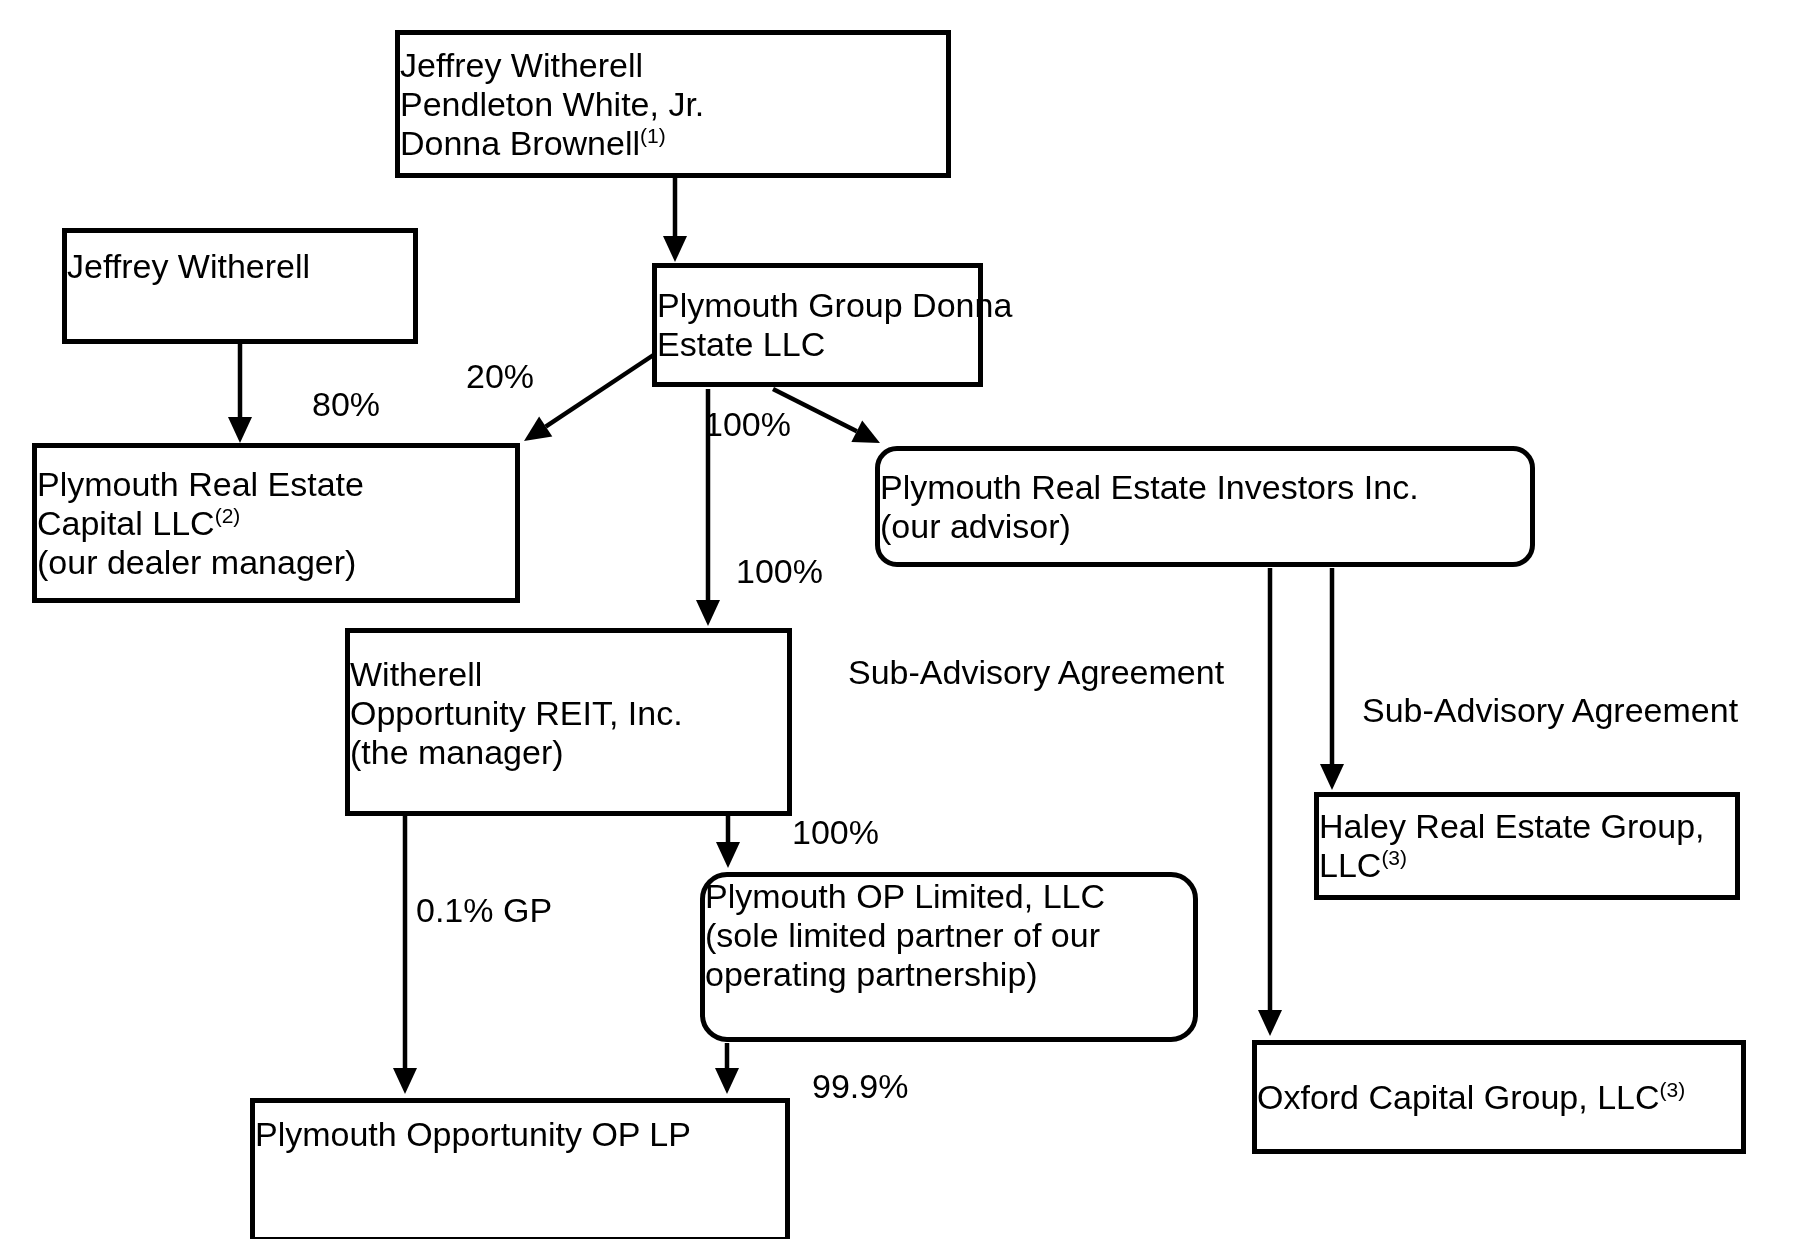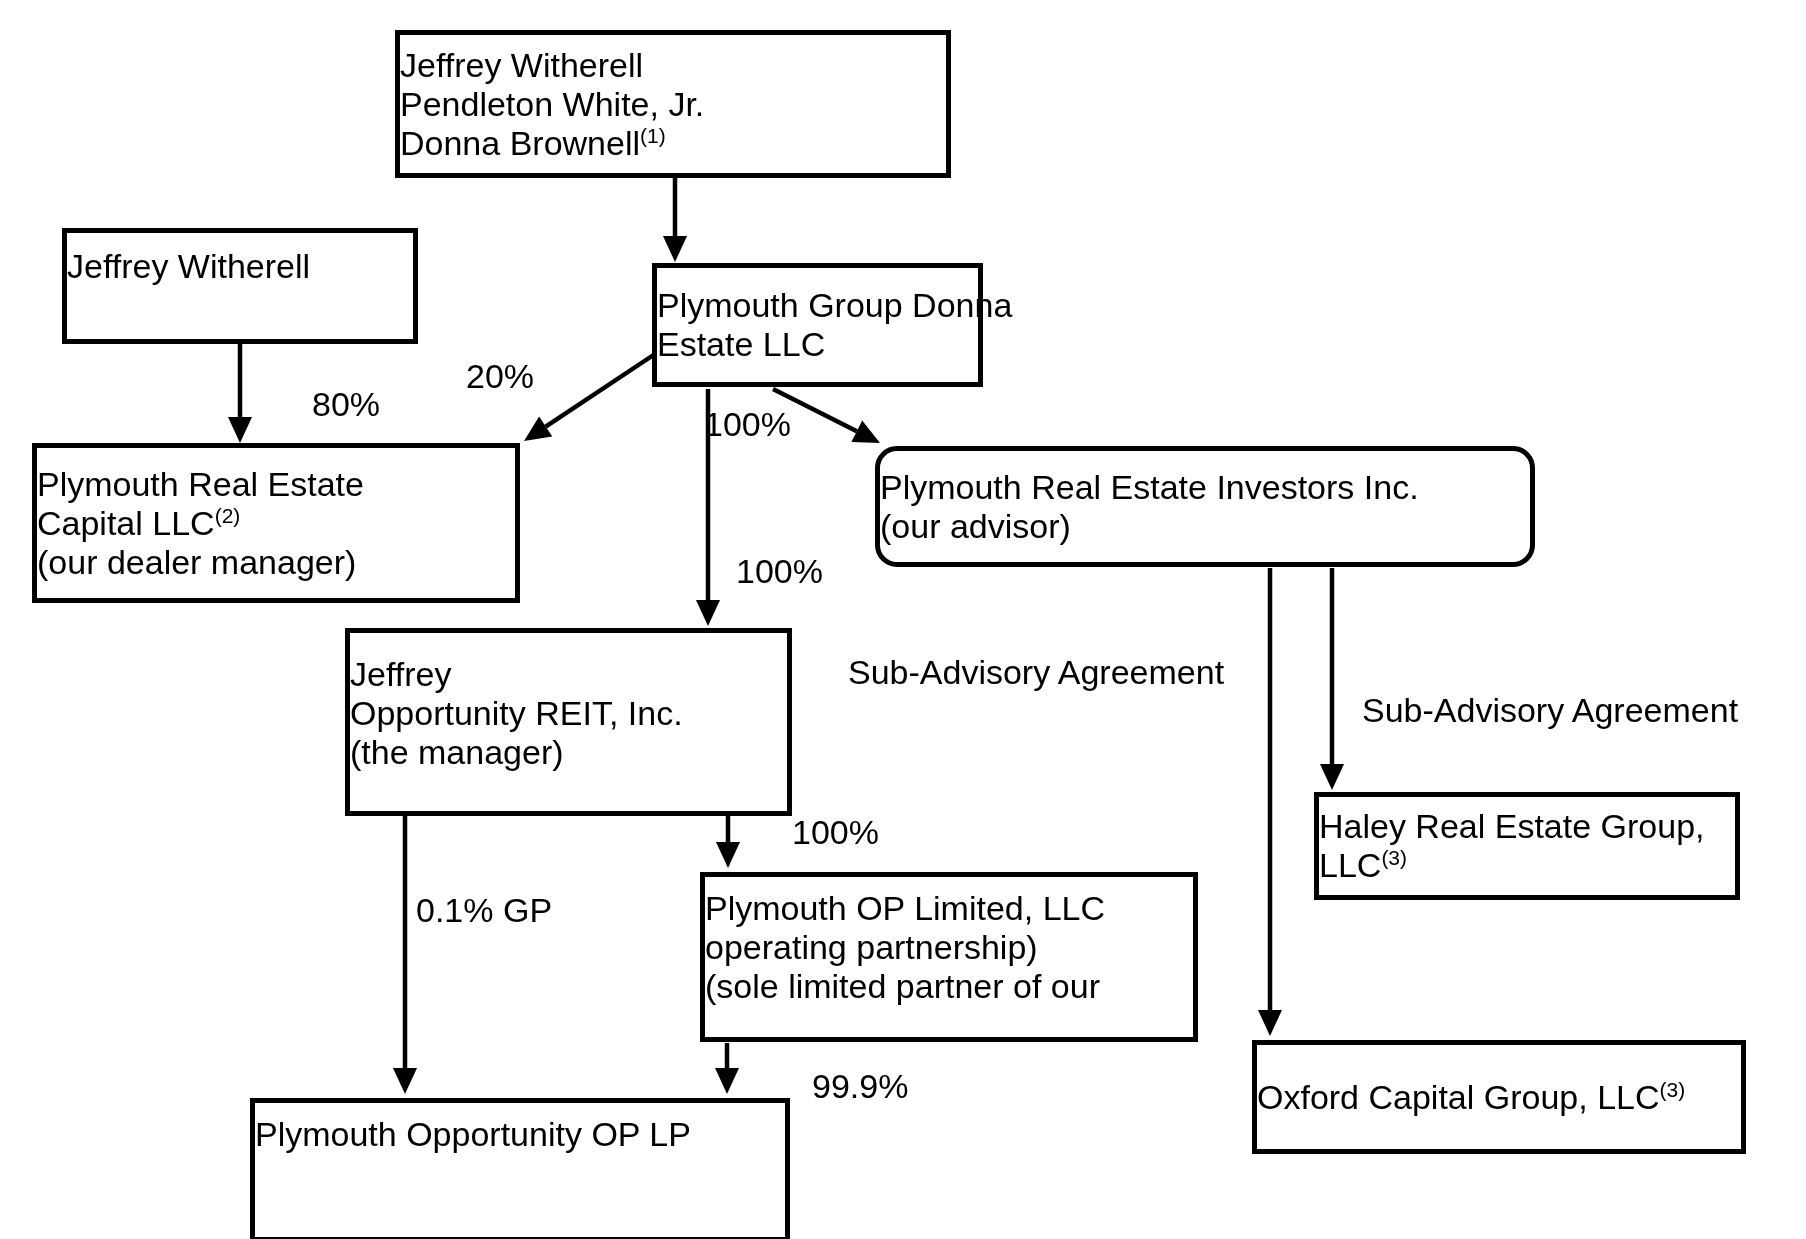--- a/index.html
+++ b/index.html
@@ -35,21 +35,21 @@
     line-height:40px;
     white-space:nowrap;
   }
   
   .n-principals{left:395px;top:30px;width:556px;height:148px;}
   .n-witherell{left:62px;top:228px;width:356px;height:116px;justify-content:flex-start;padding-top:14px;}
   .n-group{left:652px;top:263px;width:331px;height:124px;}
   .n-dealer{left:32px;top:443px;width:488px;height:160px;}
   .n-investors{left:875px;top:446px;width:660px;height:121px;border-radius:22px;}
   .n-reit{left:345px;top:628px;width:447px;height:188px;justify-content:flex-start;padding-top:22px;}
-  .n-oplimited{left:700px;top:872px;width:498px;height:170px;justify-content:flex-start;padding-top:12px;}
+  .n-oplimited{left:700px;top:872px;width:498px;height:170px;justify-content:flex-start;border-radius:27px;}
   .n-haley{left:1314px;top:792px;width:426px;height:108px;}
   .n-oxford{left:1252px;top:1040px;width:494px;height:114px;}
   .n-oplp{left:250px;top:1098px;width:540px;height:144px;justify-content:flex-start;padding-top:12px;}
   
   .l-80{left:312px;top:384px;}
   .l-20{left:466px;top:356px;}
   .l-100-inv{left:704px;top:404px;}
   .l-100-reit{left:736px;top:551px;}
   .l-subadv-left{left:848px;top:652px;}
   .l-subadv-right{left:1362px;top:690px;}
@@ -125,29 +125,29 @@
     <span class="ln"><span>Capital LLC</span><sup class="fn">(2)</sup></span>
     <span class="ln">(our dealer manager)</span>
   </div>
 
   <div class="node n-investors">
     <span class="ln">Plymouth Real Estate Investors Inc.</span>
     <span class="ln">(our advisor)</span>
   </div>
 
   <div class="node n-reit">
-    <span class="ln">Jeffrey</span>
+    <span class="ln">Witherell</span>
     <span class="ln">Opportunity REIT, Inc.</span>
     <span class="ln">(the manager)</span>
   </div>
 
   <div class="node n-oplimited">
     <span class="ln">Plymouth OP Limited, LLC</span>
+    <span class="ln">(sole limited partner of our</span>
     <span class="ln">operating partnership)</span>
-    <span class="ln">(sole limited partner of our</span>
   </div>
 
   <div class="node n-haley">
     <span class="ln">Haley Real Estate Group,</span>
     <span class="ln"><span>LLC</span><sup class="fn">(3)</sup></span>
   </div>
 
   <div class="node n-oxford">
     <span class="ln"><span>Oxford Capital Group, LLC</span><sup class="fn">(3)</sup></span>
   </div>

